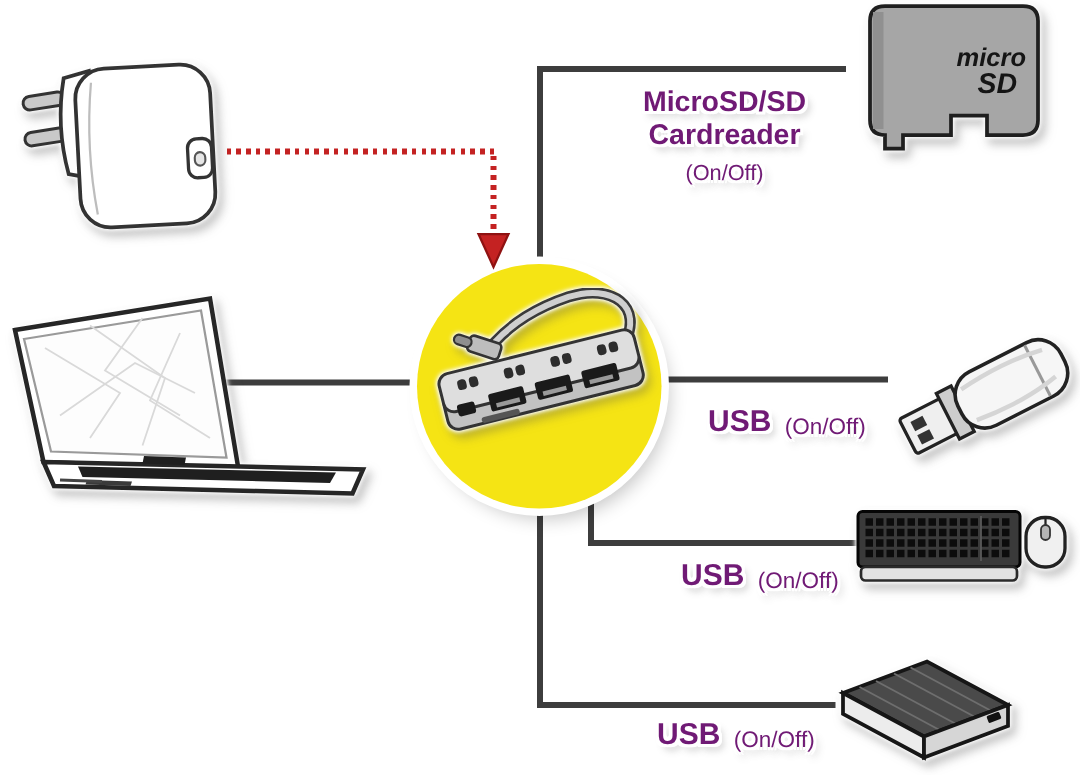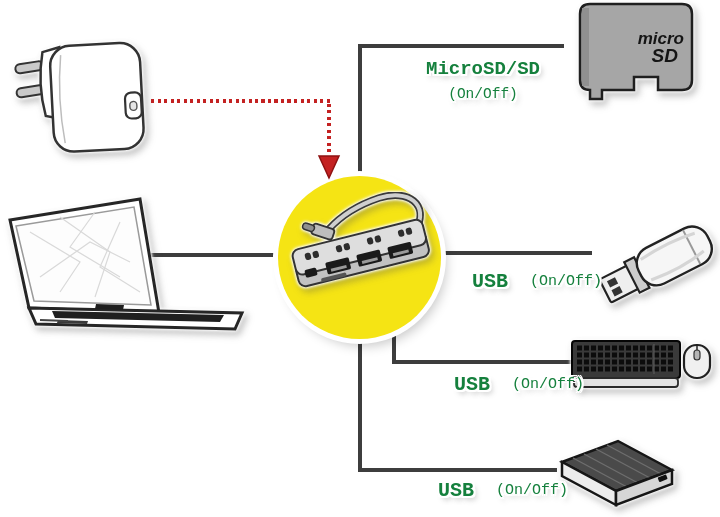--- a/index.html
+++ b/index.html
@@ -20,30 +20,30 @@
   .circle { position:absolute; left:278px; top:176px; width:163px; height:163px;
             border-radius:50%; background:#f5e414; z-index:2;
             box-shadow:0 0 0 5px #ffffff, 5px 7px 12px rgba(0,0,0,.22); }
 
   
   .dev { position:absolute; z-index:3;
          filter:drop-shadow(0 0 1.5px #fff) drop-shadow(0 0 1.5px #fff) drop-shadow(3px 4px 3px rgba(80,80,80,.32)); }
   .dev svg { display:block; }
 
   
-  .lbl { position:absolute; z-index:4; color:#15803d; font-weight:bold; white-space:nowrap;
+  .lbl { position:absolute; z-index:4; color:#701a75; font-weight:bold; white-space:nowrap;
          text-shadow:-2px -2px 0 #fff, 2px -2px 0 #fff, -2px 2px 0 #fff, 2px 2px 0 #fff,
                      0 -2px 0 #fff, 0 2px 0 #fff, -2px 0 0 #fff, 2px 0 0 #fff,
-                     3px 4px 5px rgba(90,90,90,.35);font-family:Liberation Mono, monospace; }
+                     3px 4px 5px rgba(90,90,90,.35); }
   .lbl.center { text-align:center; }
   .lbl-power { left:155px; top:109px; width:155px; font-size:18px; line-height:21px; }
   .lbl-card  { left:408px; top:58px;  width:150px; font-size:19px; line-height:22px; }
   .lbl-card .mode-line { font-size:14.5px; font-weight:normal; margin-top:3px; }
   .lbl-usbc  { left:176px; top:267px; width:88px; font-size:20px; }
-  .usb-inline { display:flex; align-items:center; gap:22px; }
+  .usb-inline { display:flex; align-items:flex-end; gap:9px; }
   .usb-inline .port { font-size:20px; }
   .usb-inline .mode { font-size:15px; font-weight:normal; }
   .lbl-flash { left:472px; top:270px; }
   .lbl-kb    { left:454px; top:373px; }
   .lbl-hdd   { left:438px; top:479px; }
 </style>
 </head>
 <body>
 
 <div class="stage">
@@ -191,20 +191,21 @@
       </g>
       <polygon points="10,28 64,57 64,71 10,42" fill="#ececec" stroke="#161616" stroke-width="2.5"></polygon>
       <polygon points="64,57 120,36 120,50 64,71" fill="#d6d6d6" stroke="#161616" stroke-width="2.5"></polygon>
       <rect x="106" y="42" width="9" height="5" rx="1" fill="#111" transform="rotate(-21 110 44)"></rect>
     </svg>
   </div>
 
 
   <div class="lbl lbl-card center">
     <div>MicroSD/SD</div>
+    <div>Cardreader</div>
     <div class="mode-line">(On/Off)</div>
   </div>
 
 
   <div class="lbl lbl-flash usb-inline">
     <span class="port">USB</span>
     <span class="mode">(On/Off)</span>
   </div>
 
   <div class="lbl lbl-kb usb-inline">

